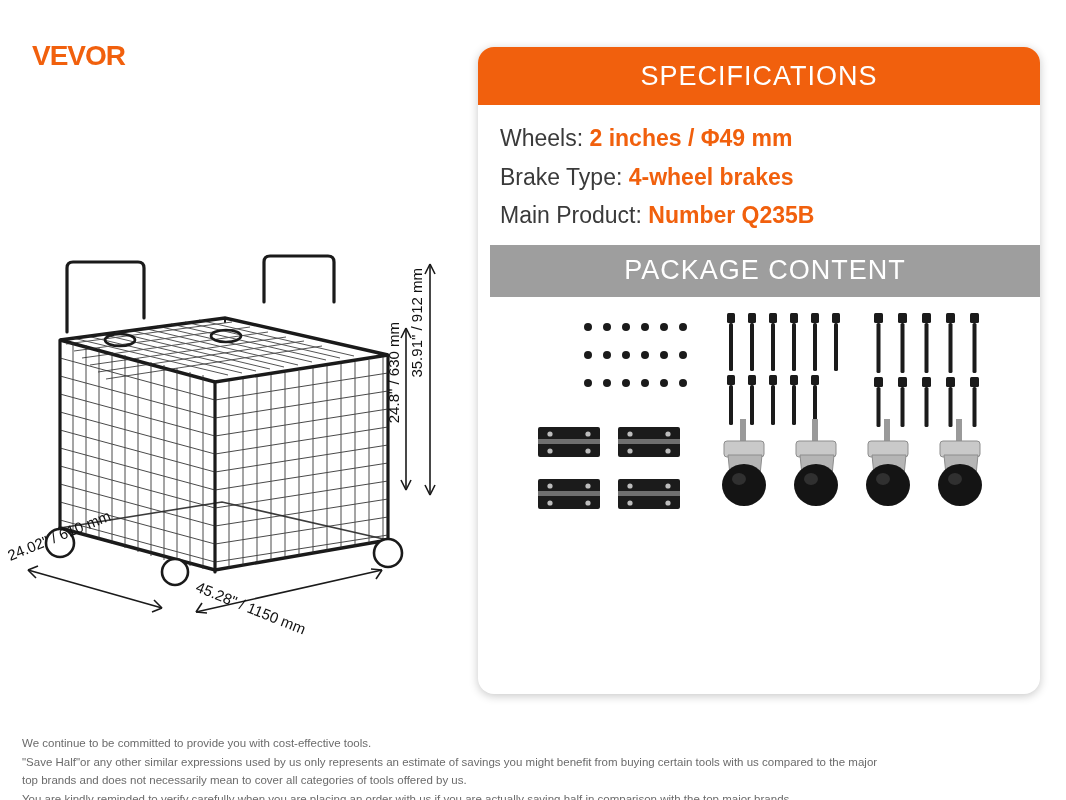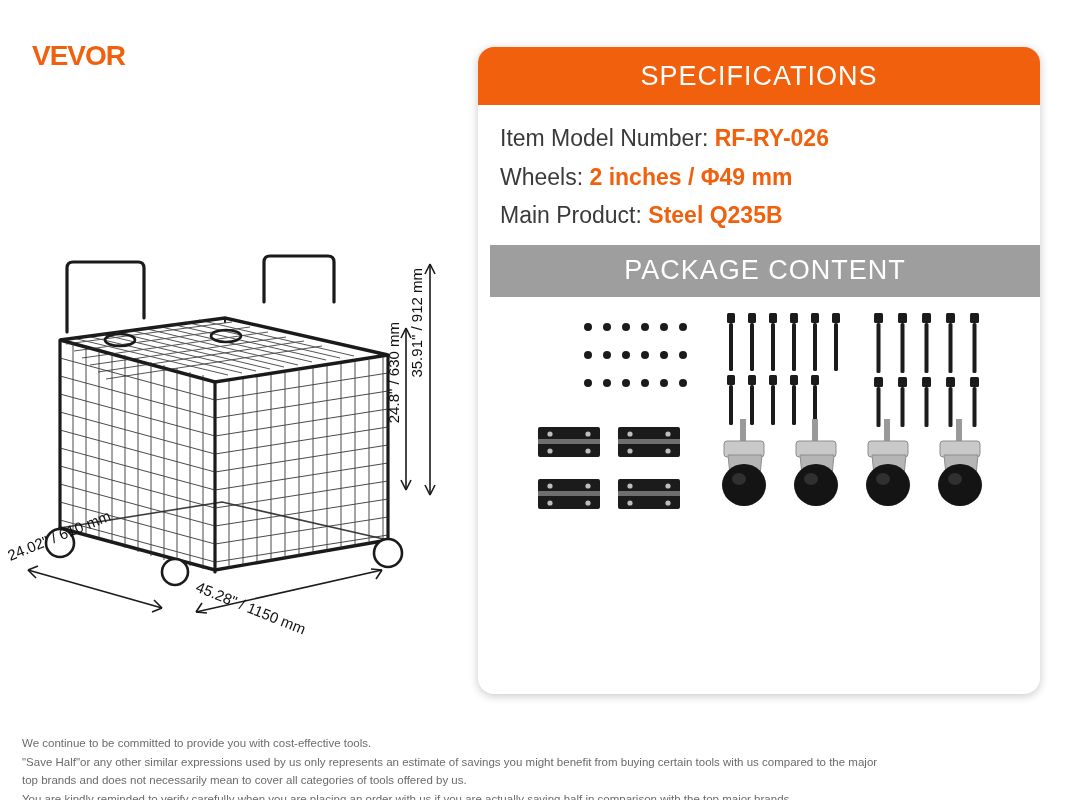--- a/index.html
+++ b/index.html
@@ -281,30 +281,30 @@
 <div class="dim-label" id="dim-length">45.28" / 1150 mm</div>
 <div class="dim-label" id="dim-height-total">35.91" / 912 mm</div>
 <div class="dim-label" id="dim-height-inner">24.8" / 630 mm</div>
 
 <div class="card">
 
   <div class="card-header">SPECIFICATIONS</div>
 
   <div class="spec-list">
     <div class="spec-row">
-      <span class="spec-label">Item Model Number:</span>
-      <span class="spec-value">RF-RY-026</span>
-    </div>
-    <div class="spec-row">
       <span class="spec-label">Wheels:</span>
       <span class="spec-value">2 inches / Φ49 mm</span>
     </div>
     <div class="spec-row">
+      <span class="spec-label">Brake Type:</span>
+      <span class="spec-value">4-wheel brakes</span>
+    </div>
+    <div class="spec-row">
       <span class="spec-label">Main Product:</span>
-      <span class="spec-value">Steel Q235B</span>
+      <span class="spec-value">Number Q235B</span>
     </div>
   </div>
 
   <div class="pkg-header">PACKAGE CONTENT</div>
 
   <div class="pkg-body">
     <svg class="pkg-svg" width="562" height="260" viewBox="0 0 562 260">
 
       <g fill="#1b1b1b">
         <g>

